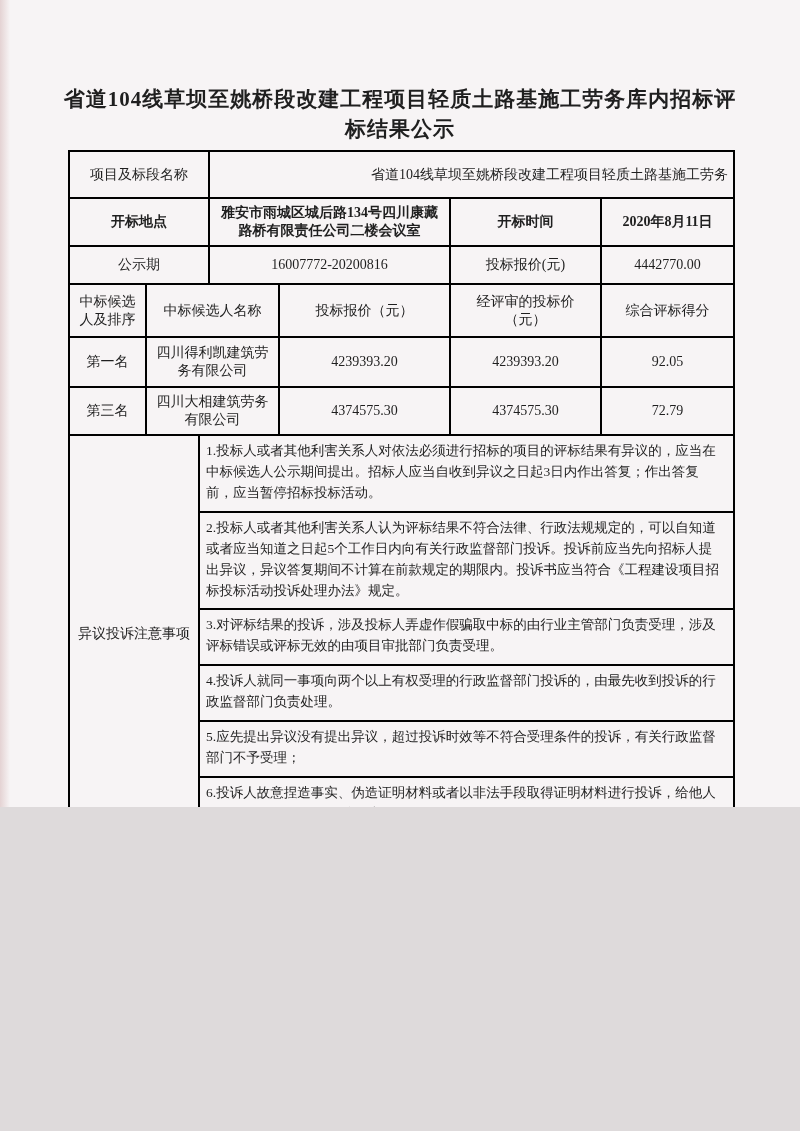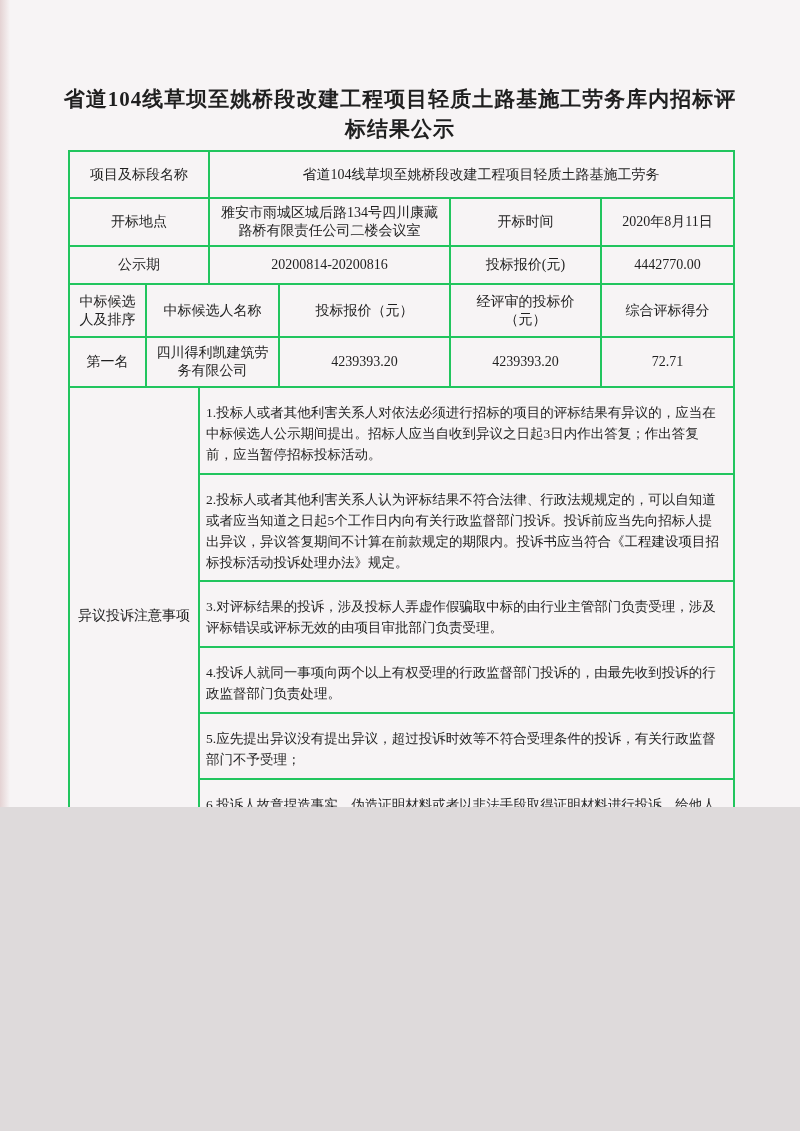--- a/index.html
+++ b/index.html
@@ -18,31 +18,31 @@
     pointer-events:none;
   }
   .doc-title {
     position:absolute; left:60px; top:84px; width:680px;
     font-size:21px; font-weight:bold; text-align:center;
     line-height:1.45; letter-spacing:1px; margin:0;
   }
   .sheet { position:absolute; left:68px; top:150px; width:665px; z-index:1; }
   table { border-collapse:collapse; width:665px; table-layout:fixed; }
   .stack { margin-top:-2px; }
-  td { border:2px solid #22c55e; font-size:14px; padding:2px 5px;
+  td { border:2px solid #000000; font-size:14px; padding:2px 5px;
        text-align:center; vertical-align:middle; word-break:break-all; }
-  td.left { text-align:center; padding-left:24px; }
+  td.left { text-align:right; padding-left:24px; }
   .info-table col.c1 { width:140px; } .info-table col.c2 { width:241px; }
   .info-table col.c3 { width:151px; } .info-table col.c4 { width:133px; }
   .cand-table col.c1 { width:77px; }  .cand-table col.c2 { width:133px; }
   .cand-table col.c3 { width:171px; } .cand-table col.c4 { width:151px; }
   .cand-table col.c5 { width:133px; }
   .notes-table col.c1 { width:130px; } .notes-table col.c2 { width:535px; }
   .notes-table td.note { text-align:left; font-size:13.5px; line-height:1.55;
-       padding:15px 8px 7px 6px; }
+       padding:5px 8px 7px 6px; }
   .sign-row { height:76px; }
   .sign-row td { text-align:center; padding-left:7px; font-size:14px; }
   
   .seal {
     position:absolute; left:214px; top:852px; width:178px; height:178px;
     z-index:2; transform:rotate(-10deg); opacity:.82; mix-blend-mode:multiply;
     pointer-events:none;
   }
   
   .signature {
@@ -68,29 +68,29 @@
           <col class="c1">
           <col class="c2">
           <col class="c3">
           <col class="c4">
         </colgroup>
       <tbody>
           <tr style="height:47px;">
         <td>项目及标段名称</td>
         <td colspan="3" class="left">省道104线草坝至姚桥段改建工程项目轻质土路基施工劳务</td>
       </tr>
-      <tr style="height:48px;">
+      <tr style="height:48px;font-weight:bold;">
         <td>开标地点</td>
         <td>雅安市雨城区城后路134号四川康藏路桥有限责任公司二楼会议室</td>
         <td>开标时间</td>
         <td>2020年8月11日</td>
       </tr>
       <tr style="height:38px;">
         <td>公示期</td>
-        <td>20200814-20200816</td>
+        <td>16007772-20200816</td>
         <td>投标报价(元)</td>
         <td>4442770.00</td>
       </tr>
     </tbody>
       </table>
 
     <table class="cand-table stack">
       <colgroup>
           <col class="c1">
           <col class="c2">
@@ -104,21 +104,28 @@
         <td>中标候选人名称</td>
         <td>投标报价（元）</td>
         <td>经评审的投标价（元）</td>
         <td>综合评标得分</td>
       </tr>
       <tr style="height:50px;">
         <td>第一名</td>
         <td>四川得利凯建筑劳务有限公司</td>
         <td>4239393.20</td>
         <td>4239393.20</td>
-        <td>72.71</td>
+        <td>92.05</td>
+      </tr>
+      <tr style="height:48px;">
+        <td>第三名</td>
+        <td>四川大相建筑劳务有限公司</td>
+        <td>4374575.30</td>
+        <td>4374575.30</td>
+        <td>72.79</td>
       </tr>
     </tbody>
       </table>
 
     <table class="notes-table stack">
       <colgroup>
           <col class="c1">
           <col class="c2">
         </colgroup>
       <tbody>

